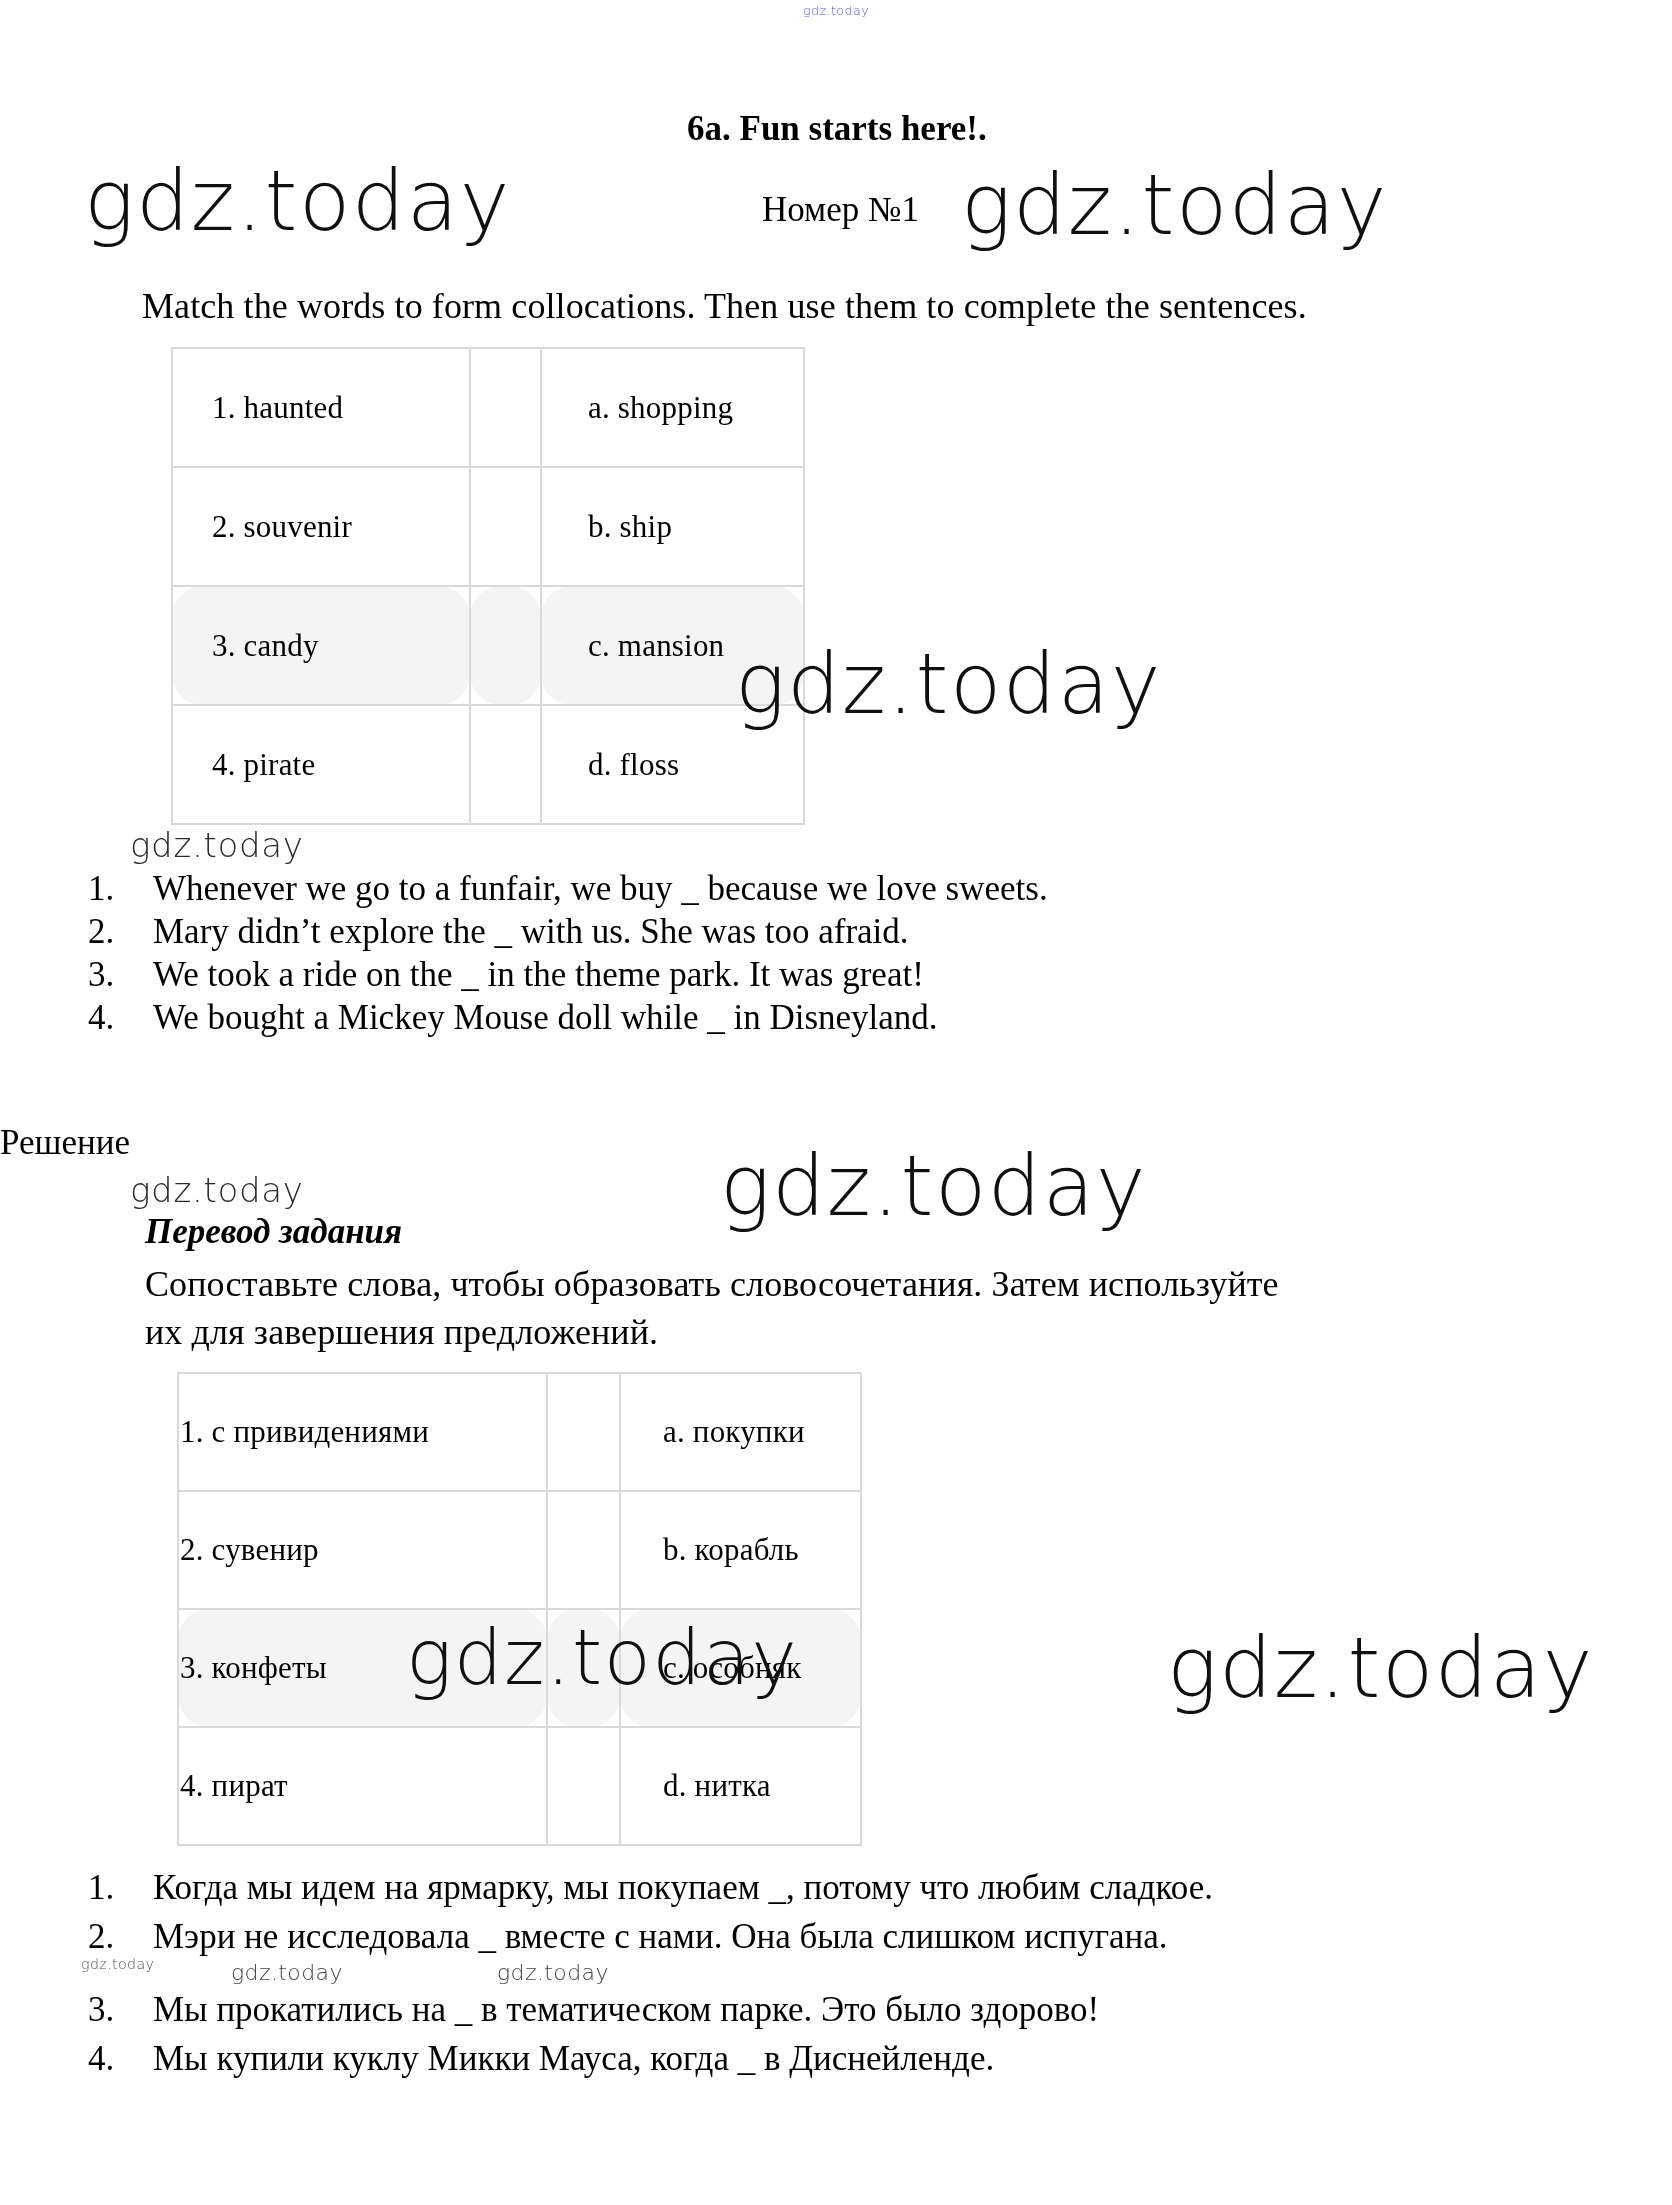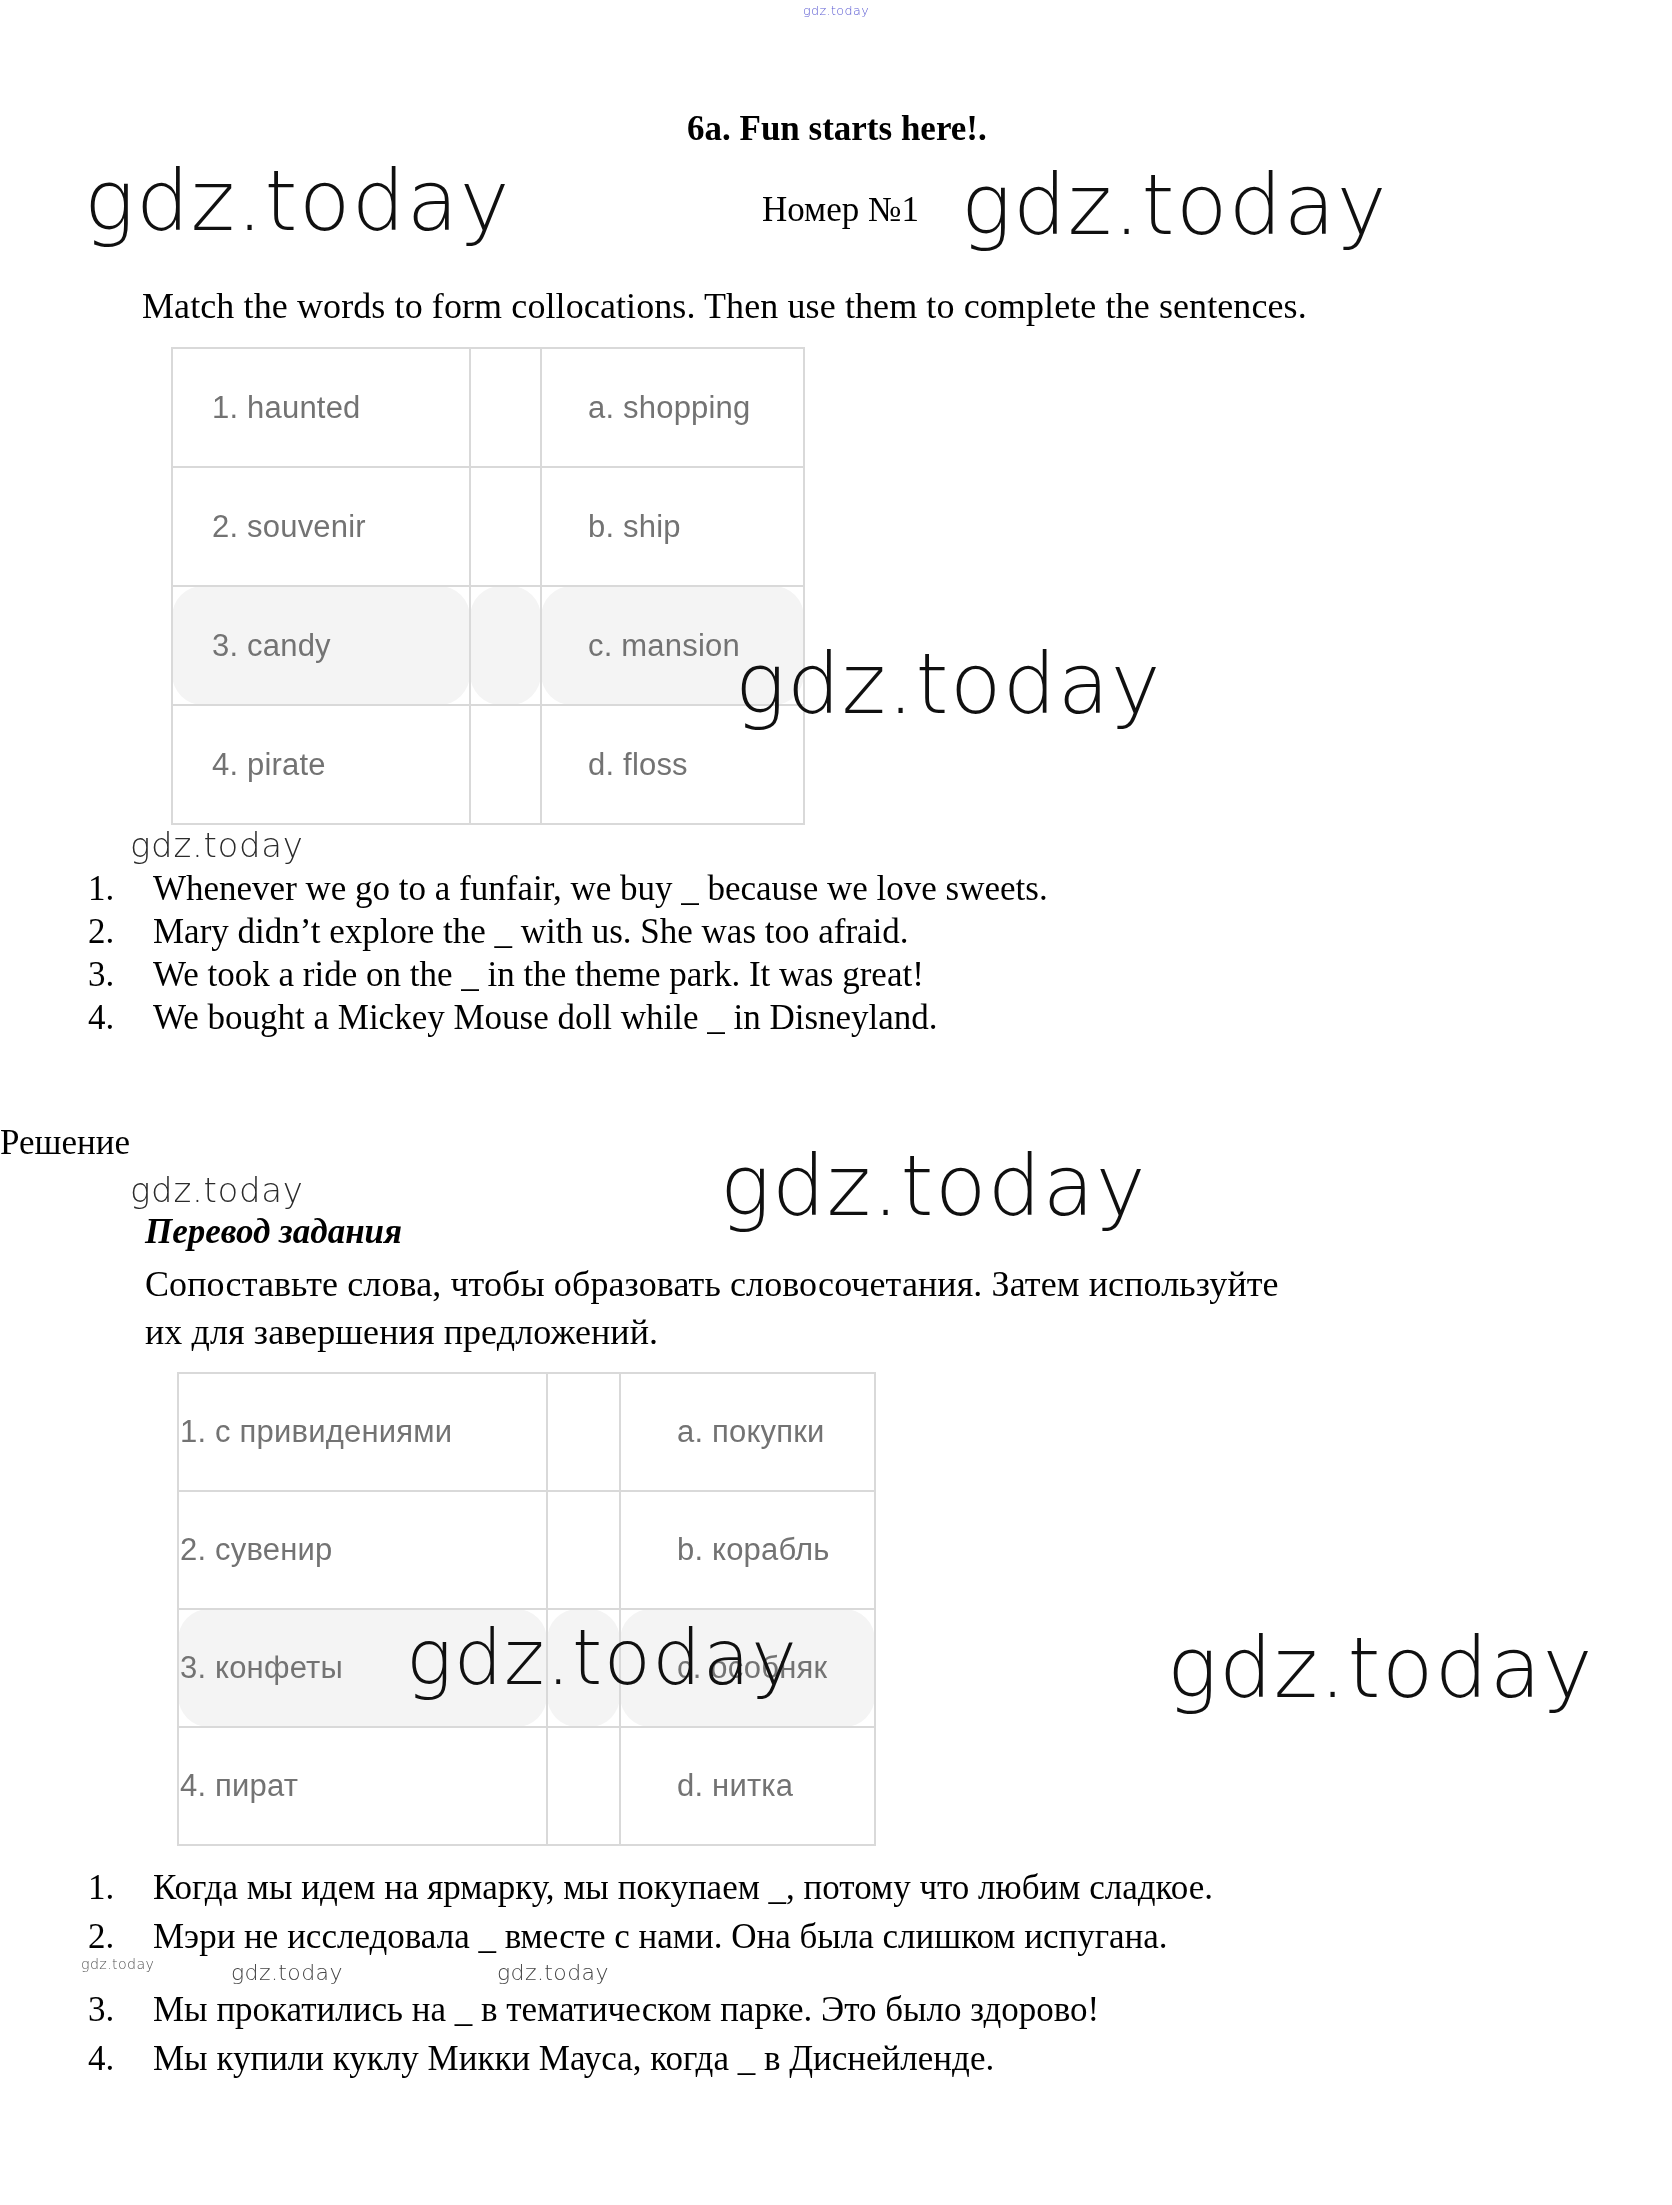--- a/index.html
+++ b/index.html
@@ -60,40 +60,40 @@
   }
   .instruction-ru {
     position: absolute; left: 145px; top: 1260px; margin: 0;
     font-size: 36px; line-height: 48px; white-space: nowrap; letter-spacing: 0.1px;
   }
 
   
   .match-table {
     position: absolute;
     border-collapse: collapse;
-    font-family: Liberation Sans, sans-serif;
-    color: #737373;
+    font-family: Liberation Serif, serif;
+    color: #000000;
     letter-spacing: 0.2px;
   }
   .match-table td {
     border: 2.2px solid #d9d9d9;
     vertical-align: middle;
     background: #ffffff;
   }
   .match-table tr.shaded td { background: #f4f4f4; border-radius: 31px; }
   .table-en { left: 171px; top: 347px; font-size: 31px; }
   .table-en td { height: 115px; }
   .table-en .cell-left  { width: 256px; padding-left: 39px; }
   .table-en .cell-mid   { width: 67px; }
   .table-en .cell-right { width: 214px; padding-left: 46px; }
   .table-ru { left: 177px; top: 1372px; font-size: 31px; }
   .table-ru td { height: 114px; }
   .table-ru .cell-left  { width: 365px; }
   .table-ru .cell-mid   { width: 69px; }
-  .table-ru .cell-right { width: 196px; padding-left: 56px; }
+  .table-ru .cell-right { width: 196px; padding-left: 42px; }
 
   
   .sentences {
     position: absolute; left: 88px;
     font-size: 35px;
   }
   .sentences-en { top: 867px; }
   .sentences-ru { top: 1863px; }
   .sentence { display: flex; white-space: nowrap; }
   .sentences-en .sentence { height: 43px; line-height: 43px; }

